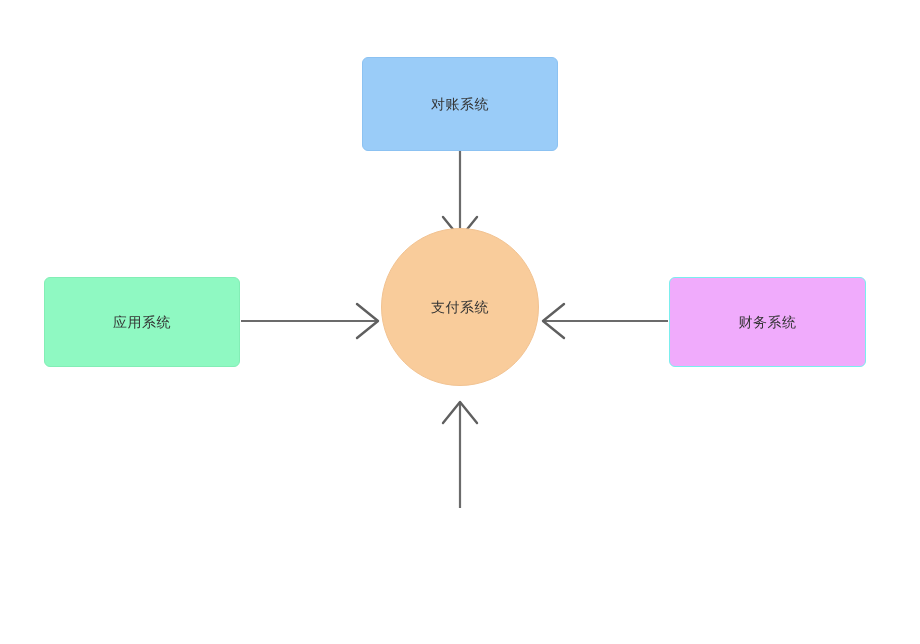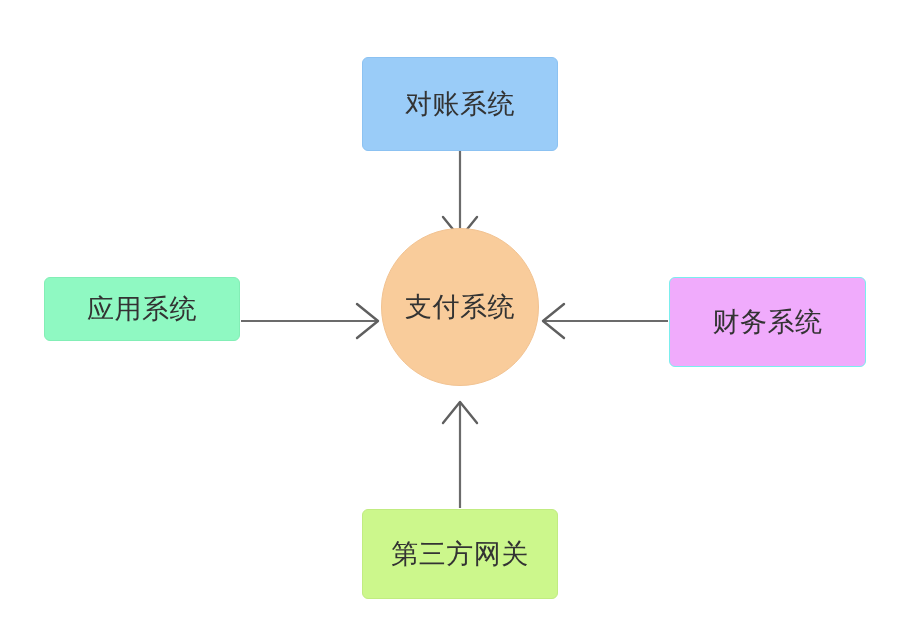--- a/index.html
+++ b/index.html
@@ -37,30 +37,30 @@
     border-radius: 6px;
     border-style: solid;
     border-width: 1px;
   }
   .node-circle {
     border-radius: 50%;
     border-style: solid;
     border-width: 1px;
   }
   .node-label {
-    font-size: 27px;
+    font-size: 14px;
     line-height: 1.2;
     color: #333333;
     letter-spacing: 0.5px;
     white-space: nowrap;
   }
 
   
   #node-reconciliation { left: 362px; top: 57px;  width: 196px; height: 94px; }
-  #node-application    { left: 44px;  top: 277px; width: 196px; height: 64px; }
+  #node-application    { left: 44px;  top: 277px; width: 196px; height: 90px; }
   #node-payment        { left: 381px; top: 228px; width: 158px; height: 158px; }
   #node-finance        { left: 669px; top: 277px; width: 197px; height: 90px; }
   #node-gateway        { left: 362px; top: 509px; width: 196px; height: 90px; }
 </style>
 </head>
 <body>
 
 <div id="diagram-canvas">
 
   <svg id="edge-layer" viewBox="0 0 920 644" width="920" height="644" xmlns="http://www.w3.org/2000/svg">
@@ -95,17 +95,14 @@
   </div>
 
   <div class="node node-circle" id="node-payment" style="background:#F9CC9B; border-color:#f2c392;">
     <span class="node-label">支付系统</span>
   </div>
 
   <div class="node node-box" id="node-finance" style="background:#f0abfc; border-color:#7aeeee;">
     <span class="node-label">财务系统</span>
   </div>
 
-  <div class="node node-box" id="node-gateway" style="background:#CCF78C; border-color:#c1ec81;">
-    <span class="node-label">第三方网关</span>
-  </div>
 
 </div>
 
 </body></html>

